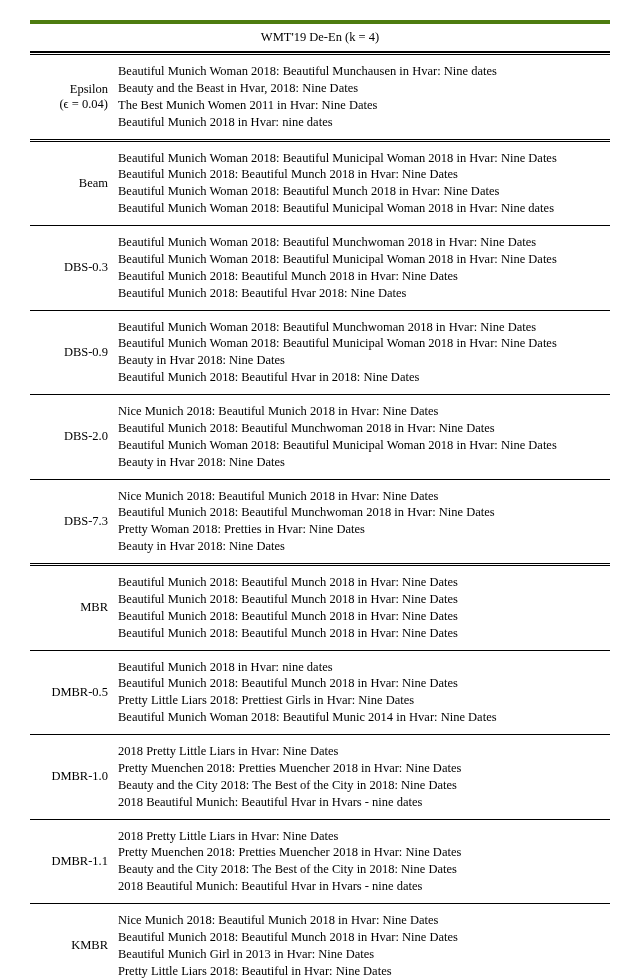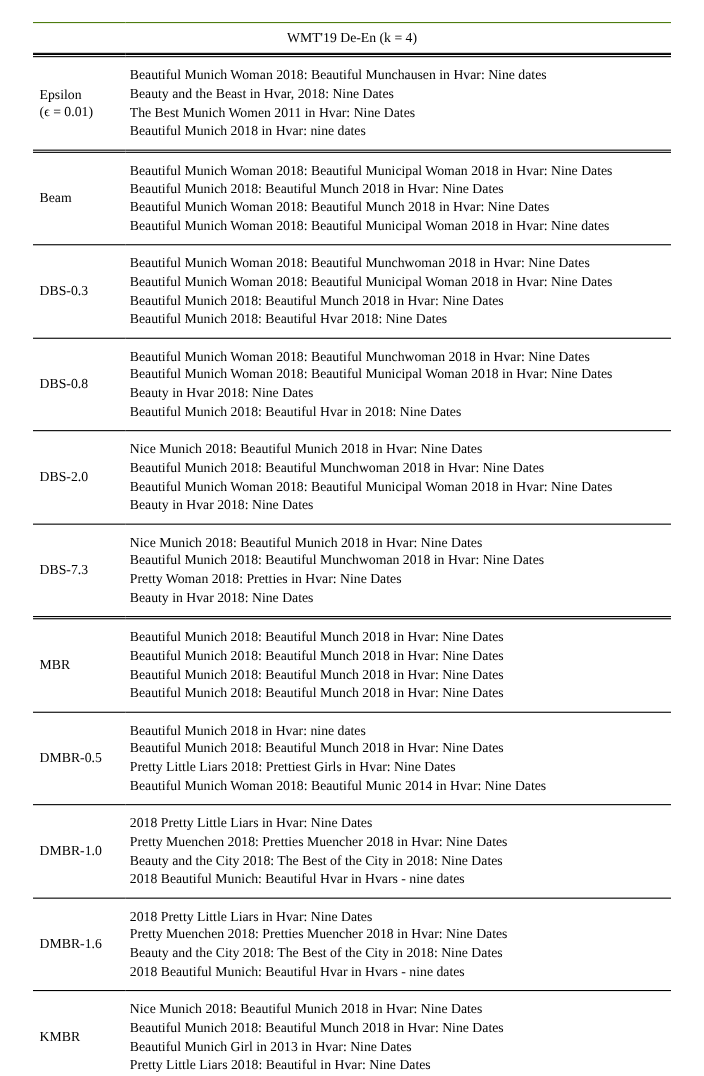--- a/index.html
+++ b/index.html
@@ -12,25 +12,25 @@
     }
     table {
       border-collapse: collapse;
       width: 100%;
       table-layout: fixed;
     }
     th.header {
       text-align: center;
       font-weight: normal;
       padding: 6px 0;
-      border-top: 1px solid #4d7c0f;
+      border-top: 4px solid #4d7c0f;
       border-bottom: 1px solid #000;
     }
     td.label {
-      text-align: left;
+      text-align: right;
       vertical-align: middle;
       padding: 4px 6px;
       width: 80px;
     }
     td.sentences {
       padding: 8px 4px;
       vertical-align: middle;
     }
     .line {
       white-space: normal;
@@ -64,21 +64,21 @@
       </th>
     </tr>
     <tr class="sep-double">
         <td colspan="2"></td>
       </tr>
   </thead>
   <tbody id="tbody">
   <tr>
         <td class="label">
           <div>Epsilon</div>
-          <div>(ϵ = 0.01)</div>
+          <div>(ϵ = 0.04)</div>
         </td>
         <td class="sentences">
           <div class="line">Beautiful Munich Woman 2018: Beautiful Munchausen in Hvar: Nine dates</div>
           <div class="line">Beauty and the Beast in Hvar, 2018: Nine Dates</div>
           <div class="line">The Best Munich Women 2011 in Hvar: Nine Dates</div>
           <div class="line">Beautiful Munich 2018 in Hvar: nine dates</div>
         </td>
       </tr>
       <tr class="sep-double">
         <td colspan="2"></td>
@@ -106,21 +106,21 @@
           <div class="line">Beautiful Munich Woman 2018: Beautiful Municipal Woman 2018 in Hvar: Nine Dates</div>
           <div class="line">Beautiful Munich 2018: Beautiful Munch 2018 in Hvar: Nine Dates</div>
           <div class="line">Beautiful Munich 2018: Beautiful Hvar 2018: Nine Dates</div>
         </td>
       </tr>
       <tr class="sep-single">
         <td colspan="2"></td>
       </tr>
       <tr>
         <td class="label">
-          <div>DBS-0.8</div>
+          <div>DBS-0.9</div>
         </td>
         <td class="sentences">
           <div class="line">Beautiful Munich Woman 2018: Beautiful Munchwoman 2018 in Hvar: Nine Dates</div>
           <div class="line">Beautiful Munich Woman 2018: Beautiful Municipal Woman 2018 in Hvar: Nine Dates</div>
           <div class="line">Beauty in Hvar 2018: Nine Dates</div>
           <div class="line">Beautiful Munich 2018: Beautiful Hvar in 2018: Nine Dates</div>
         </td>
       </tr>
       <tr class="sep-single">
         <td colspan="2"></td>
@@ -190,21 +190,21 @@
           <div class="line">Pretty Muenchen 2018: Pretties Muencher 2018 in Hvar: Nine Dates</div>
           <div class="line">Beauty and the City 2018: The Best of the City in 2018: Nine Dates</div>
           <div class="line">2018 Beautiful Munich: Beautiful Hvar in Hvars - nine dates</div>
         </td>
       </tr>
       <tr class="sep-single">
         <td colspan="2"></td>
       </tr>
       <tr>
         <td class="label">
-          <div>DMBR-1.6</div>
+          <div>DMBR-1.1</div>
         </td>
         <td class="sentences">
           <div class="line">2018 Pretty Little Liars in Hvar: Nine Dates</div>
           <div class="line">Pretty Muenchen 2018: Pretties Muencher 2018 in Hvar: Nine Dates</div>
           <div class="line">Beauty and the City 2018: The Best of the City in 2018: Nine Dates</div>
           <div class="line">2018 Beautiful Munich: Beautiful Hvar in Hvars - nine dates</div>
         </td>
       </tr>
       <tr class="sep-single">
         <td colspan="2"></td>

